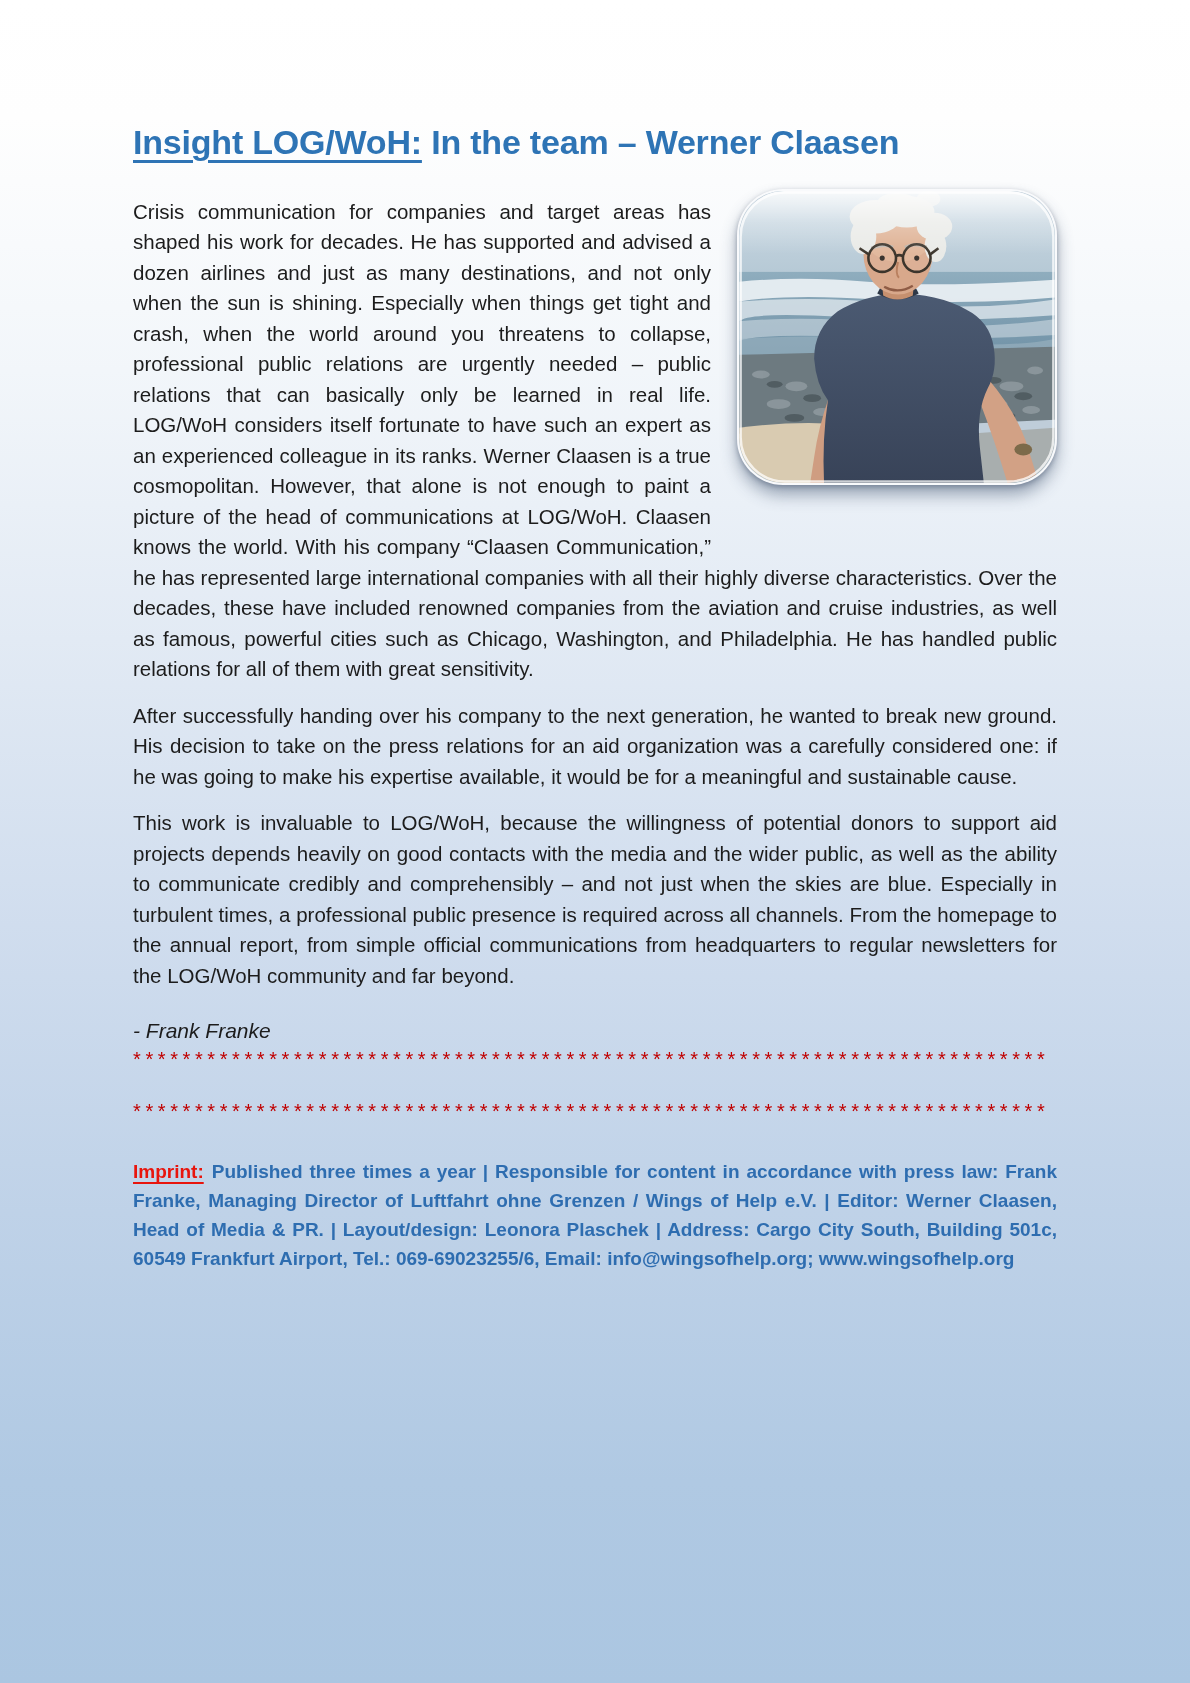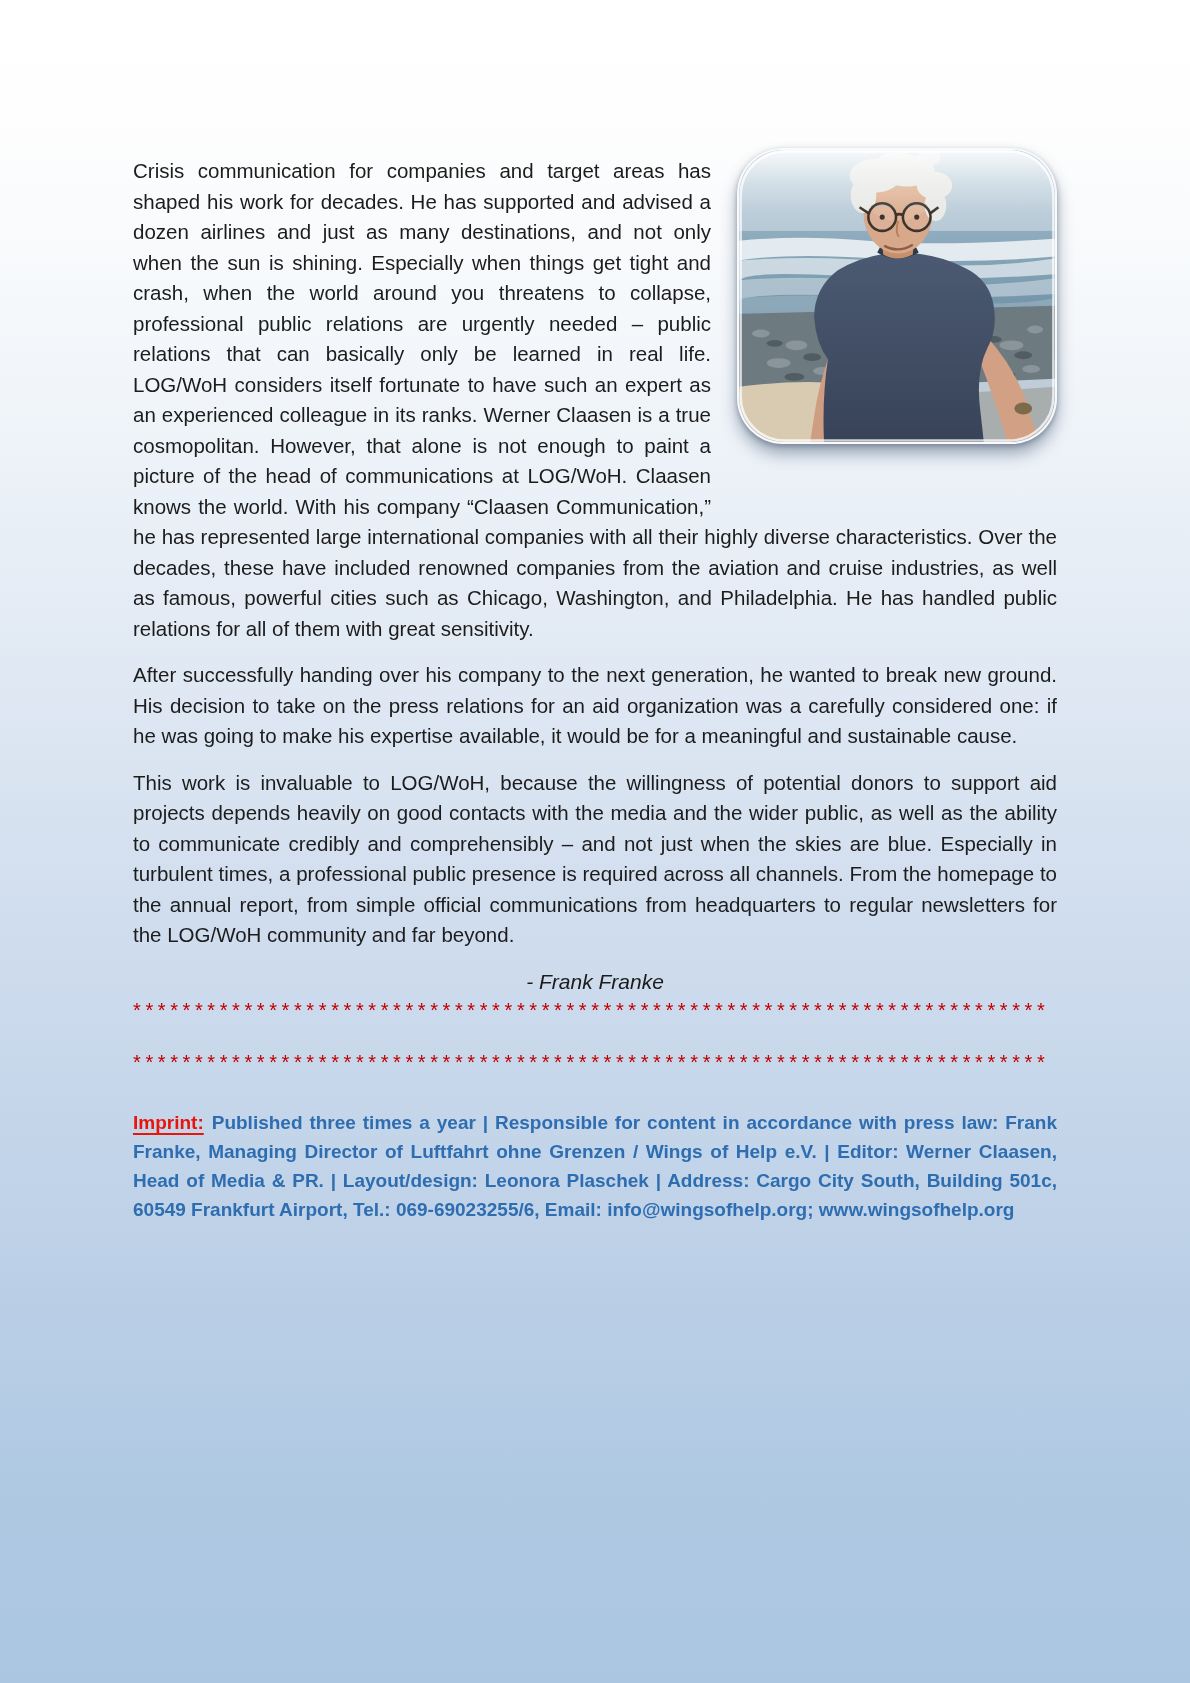--- a/index.html
+++ b/index.html
@@ -43,22 +43,22 @@
   .photo {
     width:320px; height:296px;
     border-radius:46px;
     box-shadow:0 10px 16px rgba(55,75,105,0.45), 0 2px 5px rgba(40,55,80,0.35);
     border:2px solid rgba(255,255,255,0.9);
     overflow:hidden; background:#bfcdd9;
   }
   .photo svg { display:block; width:100%; height:100%; }
 
   .attribution {
-    text-align:center; font-style:italic; font-size:21px;
-    color:#1c1c1c; margin-top:19px;
+    text-align:left; font-style:italic; font-size:21px;
+    color:#1c1c1c; margin-top:28px;
   }
   .separator {
     color:#c00000; font-size:20px; line-height:24px;
     white-space:nowrap; overflow:hidden;
     letter-spacing:4.6px; margin-top:4px;
   }
   .separator.second { margin-top:28px; }
 
   .donation {
     margin-top:26px;
@@ -76,20 +76,21 @@
     text-decoration-thickness:2px; text-underline-offset:4px;
     margin-right:8px;
   }
 </style>
 </head>
 <body>
 
 <div class="page">
   <div class="content">
 
+    <h1 class="title"><span class="u">Insight LOG/WoH:</span><span> In the team – Werner Claasen</span></h1>
 
 
     <div class="body-text first-para">
       <div class="photo-float">
         <div class="photo">
           <svg viewBox="0 0 320 296" aria-hidden="true">
             <defs>
               <linearGradient id="sky" x1="0" y1="0" x2="0" y2="1">
                 <stop offset="0" stop-color="#ccdae4"></stop>
                 <stop offset="1" stop-color="#b2c6d3"></stop>

